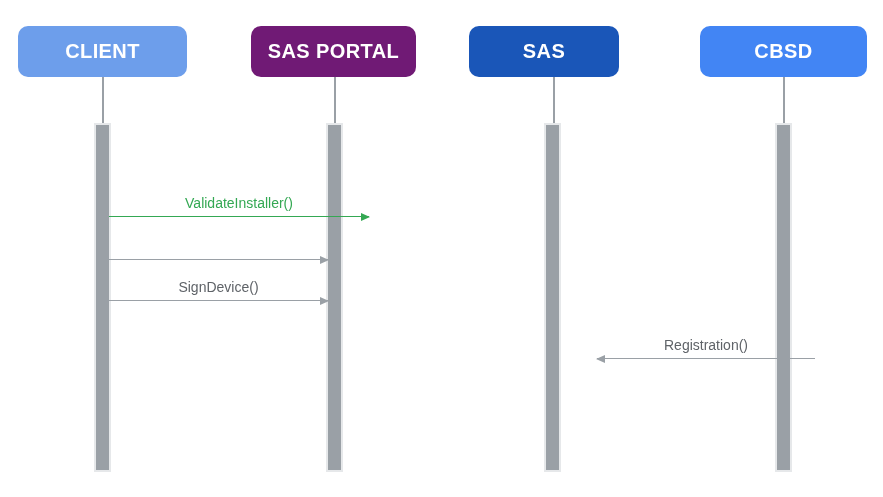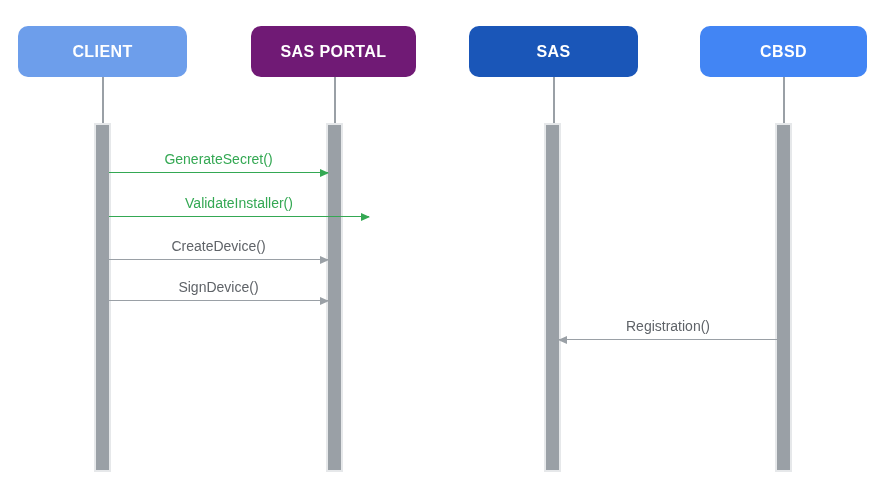--- a/index.html
+++ b/index.html
@@ -10,30 +10,30 @@
     background: #ffffff;
     font-family: "Liberation Sans", sans-serif;
     overflow: hidden;
   }
   .actor-box {
     position: absolute;
     top: 26px;
     height: 51px;
     border-radius: 10px;
     color: #ffffff;
-    font-size: 16px;
+    font-size: 20px;
     font-weight: bold;
     letter-spacing: 0.4px;
     display: flex;
     align-items: center;
     justify-content: center;
   }
   .actor-client     { left: 18px;  width: 169px; background: #6D9EEB; }
   .actor-sas-portal { left: 251px; width: 165px; background: #701a75; }
-  .actor-sas        { left: 469px; width: 169px; background: #1A56B8; }
+  .actor-sas        { left: 469px; width: 150px; background: #1A56B8; }
   .actor-cbsd       { left: 700px; width: 167px; background: #4285F4; text-align: center; }
 
   .lifeline {
     position: absolute;
     top: 77px;
     height: 48px;
     width: 1.5px;
     background: #9AA0A6;
   }
   .ll-client { left: 102px; }
@@ -91,21 +91,21 @@
   .msg-gray { color: #9AA0A6; }
   .msg-gray .msg-label { color: #5F6368; }
 
   .span-left  { left: 109px; width: 219px; }
   .span-right { left: 559px; width: 218px; }
 
   .m1 { top: 150px; }
   .m2 { top: 194px; padding-left: 41px; }
   .m3 { top: 237px; }
   .m4 { top: 278px; }
-  .m5 { top: 317px; }
+  .m5 { top: 336px; margin-left: 38px; }
   .m6 { top: 365px; }
 </style>
 </head>
 <body>
 
 <div class="diagram">
 
   <div class="actor-box actor-client">CLIENT</div>
   <div class="actor-box actor-sas-portal">SAS PORTAL</div>
   <div class="actor-box actor-sas">SAS</div>
@@ -114,34 +114,28 @@
   <div class="lifeline ll-client"></div>
   <div class="lifeline ll-sas-portal"></div>
   <div class="lifeline ll-sas"></div>
   <div class="lifeline ll-cbsd"></div>
 
   <div class="activation act-client"></div>
   <div class="activation act-sas-portal"></div>
   <div class="activation act-sas"></div>
   <div class="activation act-cbsd"></div>
 
-  <div class="msg msg-green dir-right span-left m1">
-    <div class="msg-label">GenerateSecret()</div>
-    <div class="msg-line"></div>
-    <div class="arrowhead"></div>
-  </div>
 
   <div class="msg msg-green dir-right span-left m2">
     <div class="msg-label">ValidateInstaller()</div>
     <div class="msg-line"></div>
     <div class="arrowhead"></div>
   </div>
 
   <div class="msg msg-gray dir-right span-left m3">
-    <div class="msg-label">CreateDevice()</div>
     <div class="msg-line"></div>
     <div class="arrowhead"></div>
   </div>
 
   <div class="msg msg-gray dir-right span-left m4">
     <div class="msg-label">SignDevice()</div>
     <div class="msg-line"></div>
     <div class="arrowhead"></div>
   </div>
 

